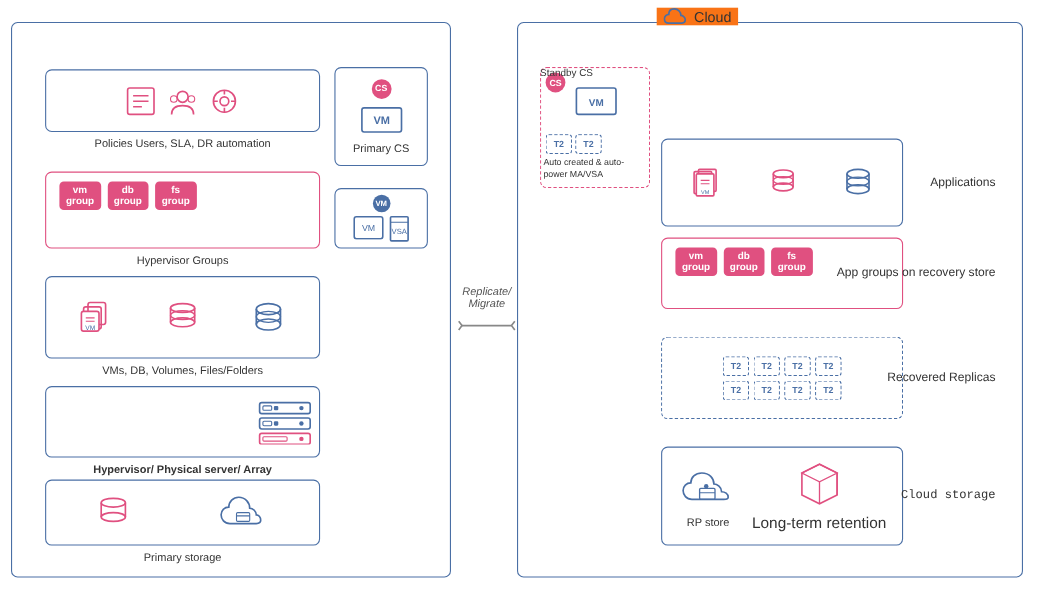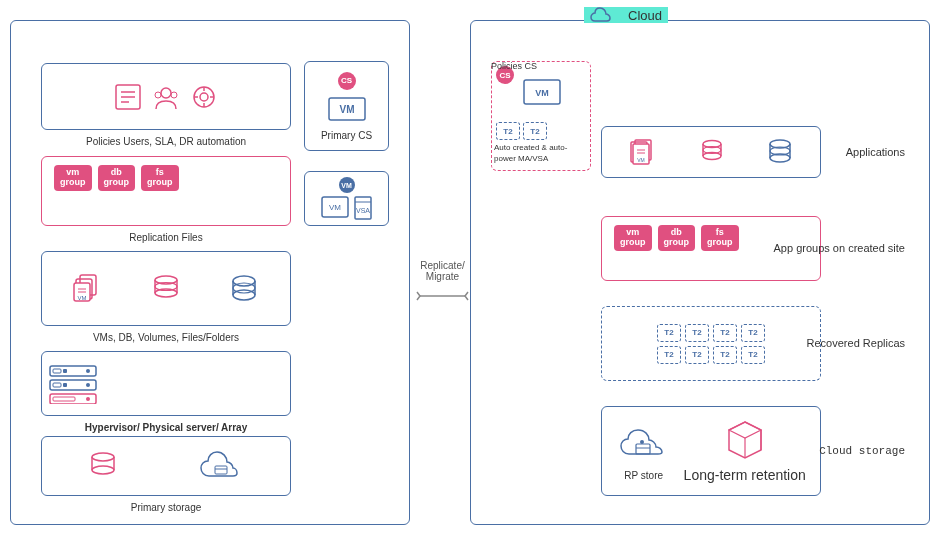--- a/index.html
+++ b/index.html
@@ -40,21 +40,21 @@
 
     .box-pink {
       border-color: #e05080;
     }
 
     
     .policies-box {
       left: 30px;
       top: 42px;
       width: 250px;
-      height: 67px;
+      height: 57px;
     }
 
     
     .repgroups-box {
       left: 30px;
       top: 135px;
       width: 250px;
       height: 70px;
     }
 
@@ -130,21 +130,21 @@
       border: 1.5px dashed #e05080;
       border-radius: 6px;
     }
 
     
     .applications-box {
       position: absolute;
       left: 130px;
       top: 105px;
       width: 220px;
-      height: 52px;
+      height: 80px;
       border: 1.5px solid #4a6fa5;
       border-radius: 6px;
     }
 
     
     .appgroups-box {
       position: absolute;
       left: 130px;
       top: 195px;
       width: 220px;
@@ -184,20 +184,21 @@
       display: flex;
       flex-direction: column;
       align-items: center;
     }
 
     .arrow-label {
       font-size: 10px;
       color: #555;
       text-align: center;
       margin-bottom: 4px;
+      font-style: italic;
     }
 
     
     .group-pill {
       display: inline-flex;
       align-items: center;
       justify-content: center;
       background: #e05080;
       color: #fff;
       border-radius: 4px;
@@ -296,21 +297,21 @@
       </svg>
       <div class="box-label">Policies  Users, SLA, DR automation</div>
     </div>
 
     <div class="box repgroups-box box-pink">
       <div class="groups-row">
         <div class="group-pill">vm<br>group</div>
         <div class="group-pill">db<br>group</div>
         <div class="group-pill">fs<br>group</div>
       </div>
-      <div class="box-label">Replication Files</div>
+      <div class="box-label">Hypervisor Groups</div>
     </div>
 
     <div class="box vms-box" style="display:flex; align-items:center; justify-content:space-around; padding:6px;">
 
       <svg width="32" height="32" viewBox="0 0 32 32">
         <rect x="4" y="6" width="16" height="20" rx="2" fill="none" stroke="#e05080" stroke-width="1.5"></rect>
         <rect x="8" y="2" width="16" height="20" rx="2" fill="none" stroke="#e05080" stroke-width="1.5"></rect>
         <rect x="2" y="10" width="16" height="18" rx="2" fill="#fff" stroke="#e05080" stroke-width="1.5"></rect>
         <line x1="6" y1="16" x2="14" y2="16" stroke="#e05080" stroke-width="1"></line>
         <line x1="6" y1="19" x2="14" y2="19" stroke="#e05080" stroke-width="1"></line>
@@ -328,21 +329,21 @@
       <svg width="32" height="32" viewBox="0 0 32 32">
         <ellipse cx="16" cy="8" rx="11" ry="5" fill="none" stroke="#4a6fa5" stroke-width="1.5"></ellipse>
         <line x1="5" y1="8" x2="5" y2="22" stroke="#4a6fa5" stroke-width="1.5"></line>
         <line x1="27" y1="8" x2="27" y2="22" stroke="#4a6fa5" stroke-width="1.5"></line>
         <ellipse cx="16" cy="22" rx="11" ry="5" fill="none" stroke="#4a6fa5" stroke-width="1.5"></ellipse>
         <ellipse cx="16" cy="15" rx="11" ry="5" fill="none" stroke="#4a6fa5" stroke-width="1.2"></ellipse>
       </svg>
       <div class="box-label">VMs, DB, Volumes, Files/Folders</div>
     </div>
 
-    <div class="box hypervisor-box" style="display:flex; align-items:center; justify-content:flex-start; padding:6px;font-weight:bold;">
+    <div class="box hypervisor-box" style="display:flex; align-items:center; justify-content:flex-end; padding:6px;font-weight:bold;">
 
       <svg width="50" height="40" viewBox="0 0 50 40">
         <rect x="2" y="2" width="46" height="10" rx="2" fill="none" stroke="#4a6fa5" stroke-width="1.5"></rect>
         <circle cx="40" cy="7" r="2" fill="#4a6fa5"></circle>
         <rect x="5" y="5" width="8" height="4" rx="1" fill="none" stroke="#4a6fa5" stroke-width="1"></rect>
         <rect x="15" y="5" width="4" height="4" rx="1" fill="#4a6fa5"></rect>
         <rect x="2" y="16" width="46" height="10" rx="2" fill="none" stroke="#4a6fa5" stroke-width="1.5"></rect>
         <circle cx="40" cy="21" r="2" fill="#4a6fa5"></circle>
         <rect x="5" y="19" width="8" height="4" rx="1" fill="none" stroke="#4a6fa5" stroke-width="1"></rect>
         <rect x="15" y="19" width="4" height="4" rx="1" fill="#4a6fa5"></rect>
@@ -405,21 +406,21 @@
 Migrate</span>
     <svg width="55" height="20" viewBox="0 0 55 20">
       <line x1="5" y1="10" x2="50" y2="10" stroke="#888" stroke-width="1.5"></line>
       <polyline points="2,6 5,10 2,14" fill="none" stroke="#888" stroke-width="1.5"></polyline>
       <polyline points="53,6 50,10 53,14" fill="none" stroke="#888" stroke-width="1.5"></polyline>
     </svg>
   </div>
 
   <div class="right-panel">
 
-    <div style="position:absolute; left:113px; top:-14px; background:#5eead4; padding:0 6px; display:flex; align-items:center; gap:16px;">
+    <div style="position:absolute; left:126px; top:-14px; background:#f97316; padding:0 6px; display:flex; align-items:center; gap:6px;">
 
       <svg width="22" height="16" viewBox="0 0 22 16">
         <path d="M17 14 H5 C2 14 1 12 1 10 C1 8 3 6 5 6 C5 3 7 1 10 1 C13.5 1 16 4 16 7 C17.5 7 20 8.5 20 11 C20 13 18.5 14 17 14 Z" fill="none" stroke="#4a6fa5" stroke-width="1.5"></path>
       </svg>
       <span style="font-size:13px; color:#333;">Cloud</span>
     </div>
 
     <div class="standby-cs">
       <div style="position:absolute; top:4px; left:4px;" class="cs-badge">CS</div>
 
@@ -429,21 +430,21 @@
       </svg>
 
       <div style="position:absolute; bottom:30px; left:4px; display:flex; gap:3px;">
         <div class="t2-chip">T2</div>
         <div class="t2-chip">T2</div>
       </div>
       <div style="position:absolute; bottom:6px; left:2px; right:2px; font-size:8px; color:#333; text-align:left; line-height:1.3;">Auto created &amp;
 auto-power MA/VSA</div>
     </div>
 
-    <div style="position:absolute; left:20px; top:40px; font-size:9px; color:#333; z-index:10;">Policies CS</div>
+    <div style="position:absolute; left:20px; top:40px; font-size:9px; color:#333; z-index:10;">Standby CS</div>
 
     <div class="applications-box" style="display:flex; align-items:center; justify-content:space-around; padding:5px;">
 
       <svg width="28" height="28" viewBox="0 0 28 28">
         <rect x="2" y="4" width="16" height="20" rx="1" fill="none" stroke="#e05080" stroke-width="1.5"></rect>
         <rect x="6" y="2" width="16" height="20" rx="1" fill="none" stroke="#e05080" stroke-width="1.5"></rect>
         <rect x="4" y="6" width="16" height="20" rx="1" fill="#fff" stroke="#e05080" stroke-width="1.5"></rect>
         <line x1="8" y1="12" x2="16" y2="12" stroke="#e05080" stroke-width="1"></line>
         <line x1="8" y1="15" x2="16" y2="15" stroke="#e05080" stroke-width="1"></line>
         <text x="12" y="24" font-size="5" fill="#4a6fa5" text-anchor="middle" font-family="Arial">VM</text>
@@ -467,21 +468,21 @@
       <div style="position:absolute; right:-85px; top:50%; transform:translateY(-50%); font-size:11px; color:#333; white-space:nowrap;">Applications</div>
     </div>
 
     <div class="appgroups-box">
       <div class="groups-row">
         <div class="group-pill">vm<br>group</div>
         <div class="group-pill">db<br>group</div>
         <div class="group-pill">fs<br>group</div>
       </div>
       <div style="position:absolute; right:-85px; top:50%; transform:translateY(-50%); font-size:11px; color:#333; white-space:nowrap; line-height:1.4;">App groups on
-created site</div>
+recovery store</div>
     </div>
 
     <div class="recovered-box" style="display:flex; flex-direction:column; align-items:center; justify-content:center; gap:4px; padding:6px;">
       <div style="display:flex; gap:4px;">
         <div class="t2-chip">T2</div>
         <div class="t2-chip">T2</div>
         <div class="t2-chip">T2</div>
         <div class="t2-chip">T2</div>
       </div>
       <div style="display:flex; gap:4px;">

